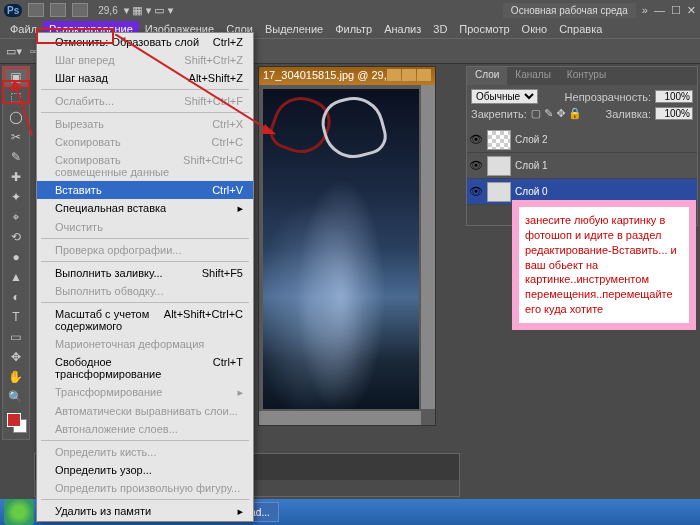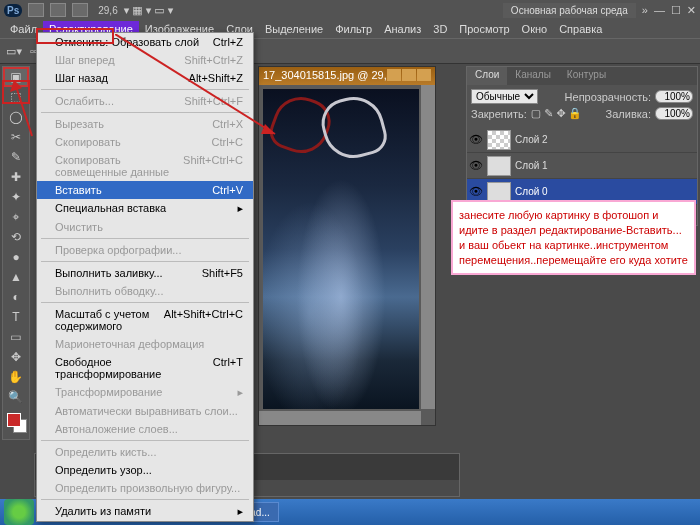--- a/index.html
+++ b/index.html
@@ -38,31 +38,31 @@
 .doc-win .sb-v{position:absolute;right:0;top:18px;bottom:16px;width:14px;background:#888;}
 .doc-win .sb-h{position:absolute;left:0;right:14px;bottom:0;height:14px;background:#888;}
 .panels{position:absolute;right:2px;top:66px;width:232px;}
 .panel{background:#535353;border:1px solid #666;margin-bottom:2px;}
 .panel .tabs{height:18px;background:#4a4a4a;display:flex;}
 .panel .tabs span{padding:2px 8px;color:#999;font-size:10px;}
 .panel .tabs span.act{background:#5a5a5a;color:#ddd;}
 .panel .body{padding:4px;color:#ccc;font-size:10px;}
 .panel .body .line{display:flex;align-items:center;gap:4px;margin-bottom:3px;}
 .panel .body select,.panel .body input{font-size:10px;background:#e8e8e8;border:1px solid #888;}
-.panel .body input[type=text]{width:38px;text-align:right;padding:0 2px;border-radius:6px;}
+.panel .body input[type=text]{width:38px;text-align:right;padding:0 2px;}
 .layers .layer{display:flex;align-items:center;height:26px;border-bottom:1px solid #444;gap:4px;padding:0 2px;}
 .layers .layer.sel{background:#2a4ba0;}
 .layers .eye{width:14px;text-align:center;}
 .layers .thumb{width:24px;height:20px;background:#ddd;border:1px solid #999;}
 .layers .thumb.checker{background:repeating-conic-gradient(#ccc 0 25%,#fff 0 50%) 0 0/8px 8px;}
 .layers .name{color:#ddd;font-size:10px;}
 .layers .layer.sel .name{color:#fff;}
 .layers .foot{height:20px;background:#4a4a4a;display:flex;justify-content:flex-end;gap:6px;padding:2px 6px;}
 .layers .foot span{color:#aaa;font-size:11px;}
-.annot{position:absolute;right:4px;top:200px;width:245px;background:#fff;border:2px solid #f9a8d4;padding:6px;font-size:11px;color:#c00;line-height:1.35;z-index:5;}
+.annot{position:absolute;right:4px;top:200px;width:184px;background:#fff;border:7px solid #f9a8d4;padding:6px;font-size:11px;color:#c00;line-height:1.35;z-index:5;}
 .arrow1{position:absolute;left:115px;top:34px;width:170px;height:110px;z-index:11;pointer-events:none;}
 .arrow2{position:absolute;left:8px;top:76px;width:30px;height:66px;z-index:11;pointer-events:none;}
 .timeline{position:absolute;left:34px;bottom:28px;right:240px;height:44px;background:#535353;border:1px solid #666;}
 .timeline .tbody{height:26px;background:#3a3a3a;display:flex;align-items:center;padding:0 4px;gap:4px;}
 .timeline .tbody .chip{background:#1a5aa8;color:#fff;padding:1px 6px;font-size:9px;}
 .timeline .tbar{height:16px;background:#4a4a4a;display:flex;align-items:center;gap:4px;padding:0 4px;}
 .timeline .tbar span{color:#aaa;font-size:10px;}
 .taskbar{position:absolute;left:0;right:0;bottom:0;height:26px;background:linear-gradient(#3a7ac8,#245fa8);display:flex;align-items:center;}
 .taskbar .start{width:30px;height:26px;background:radial-gradient(circle,#6c4 30%,#396 70%);border-radius:4px;margin:0 4px;}
 .taskbar .tbtn{height:20px;background:#3a6ab0;color:#fff;padding:2px 8px;margin-right:2px;font-size:10px;display:flex;align-items:center;gap:4px;border:1px solid #5a8ad0;max-width:130px;overflow:hidden;white-space:nowrap;}

